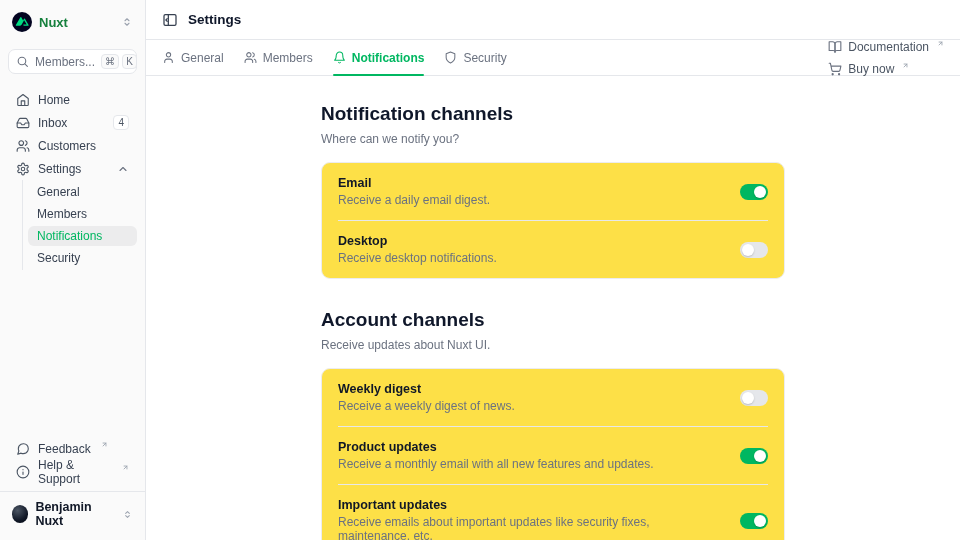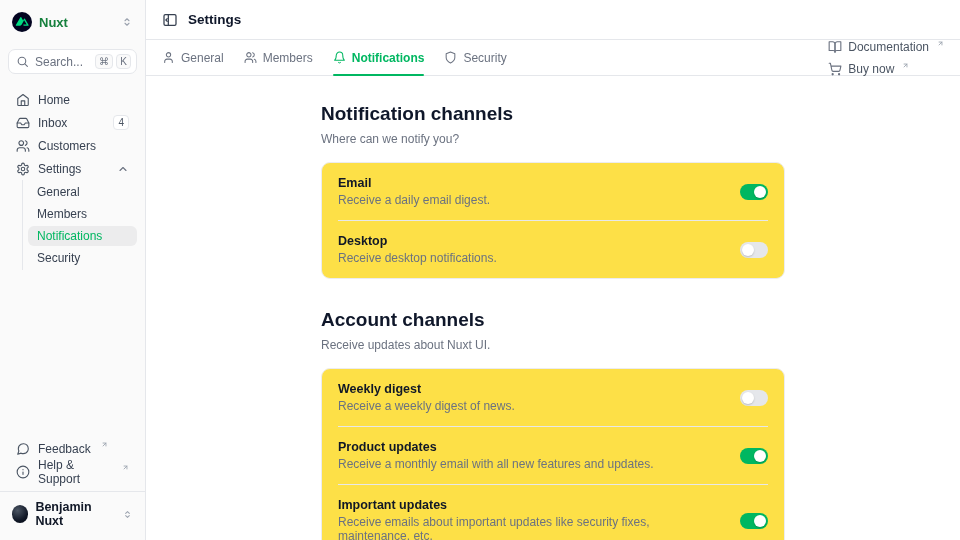--- a/index.html
+++ b/index.html
@@ -137,21 +137,21 @@
       </span>
     </div>
 
     <div class="search-box">
       <span>
         <svg width="13" height="13" viewBox="0 0 24 24" fill="none" stroke="currentColor" stroke-width="2" stroke-linecap="round">
             <circle cx="11" cy="11" r="7"></circle>
             <line x1="21" y1="21" x2="16.3" y2="16.3"></line>
           </svg>
       </span>
-      <span>Search...</span>
+      <span>Members...</span>
       <span class="kbds">
         <kbd>⌘</kbd>
         <kbd>K</kbd>
       </span>
     </div>
 
     <nav class="nav">
       <div class="nav-item">
         <span class="ic">
           <svg width="14" height="14" viewBox="0 0 24 24" fill="none" stroke="currentColor" stroke-width="1.9" stroke-linecap="round" stroke-linejoin="round">

